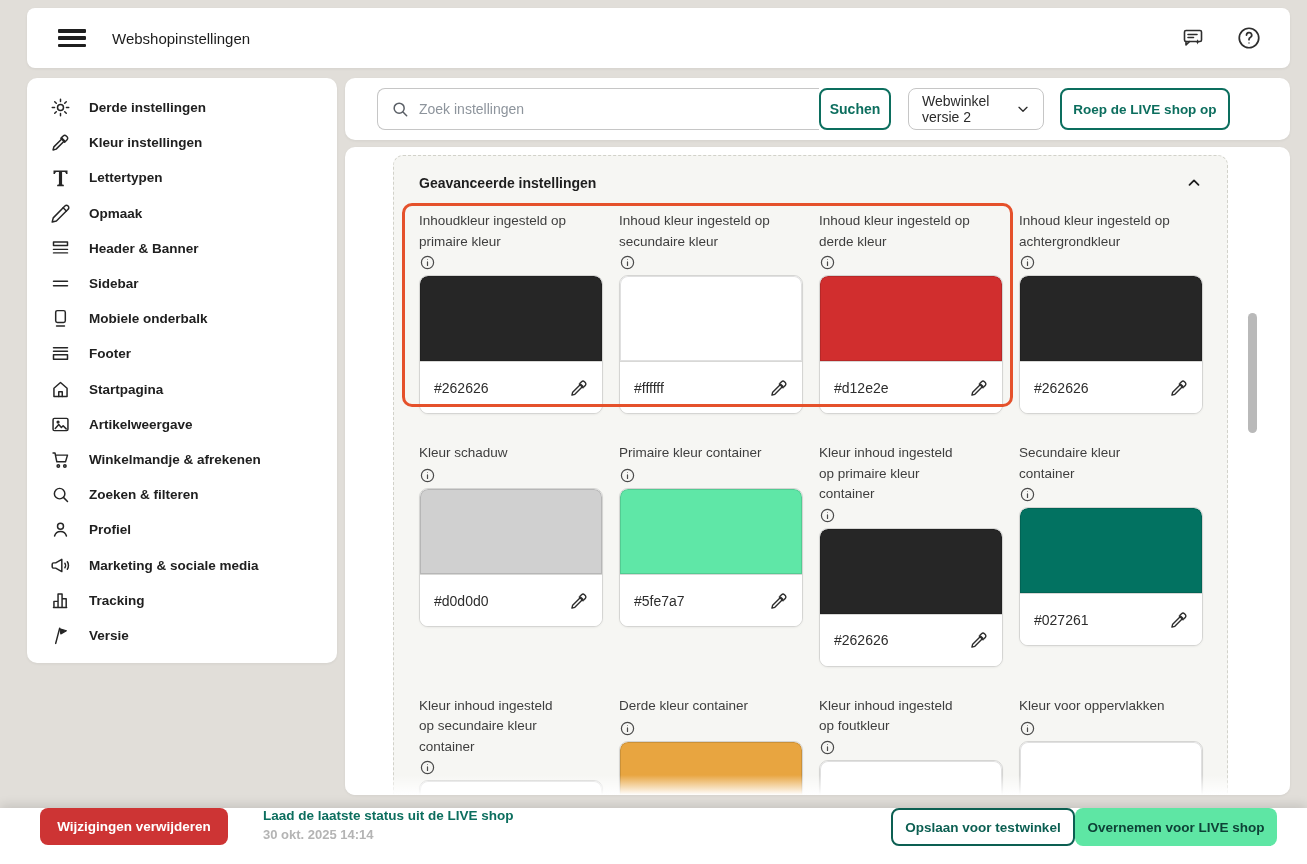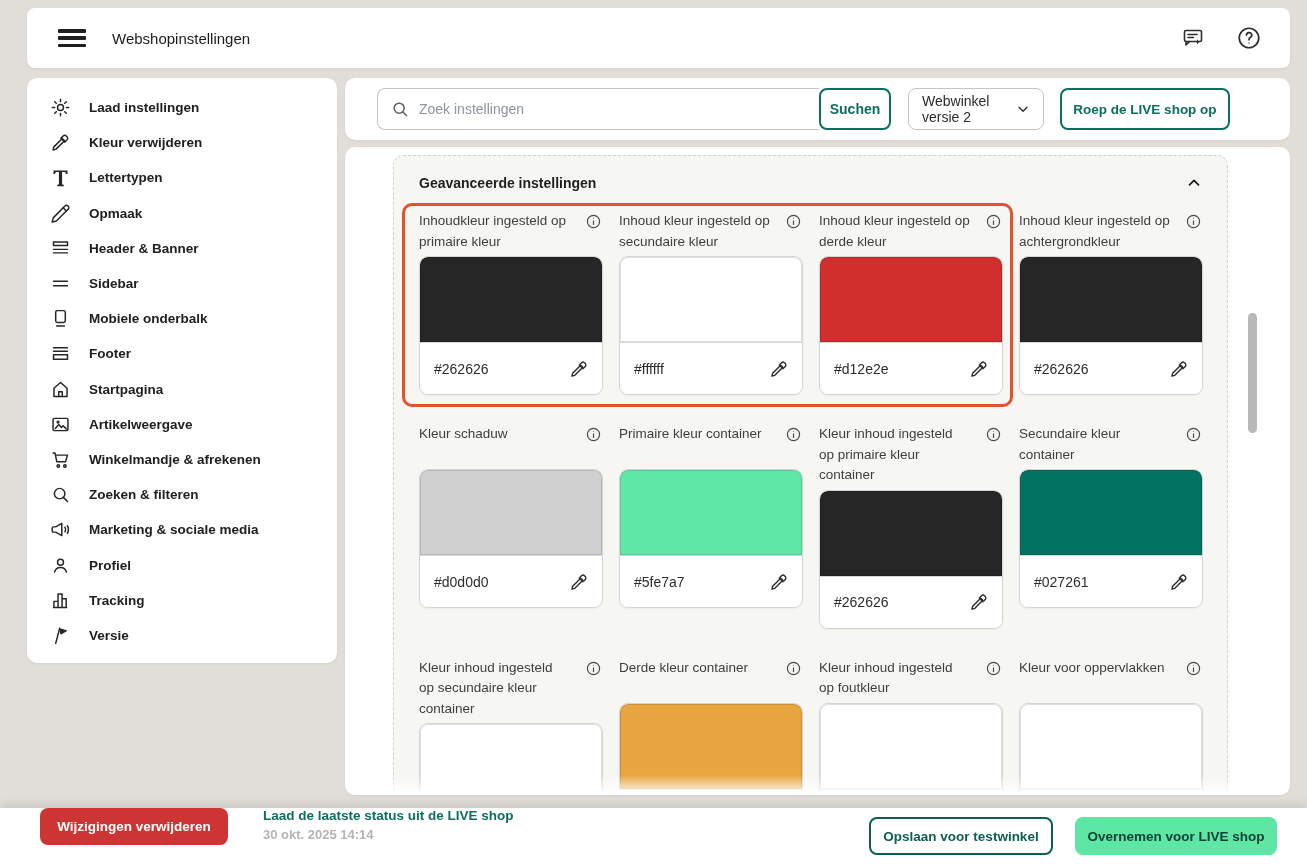--- a/index.html
+++ b/index.html
@@ -101,21 +101,21 @@
     column-gap:16px; row-gap:29px; z-index:1;
   }
   .highlight-box {
     position:absolute; left:8px; top:47px; width:611px; height:204px;
     border:3px solid #e5512b; border-radius:10px;
     pointer-events:none; z-index:2;
   }
   .card-group { width:184px; }
   .card-label {
     display:flex; justify-content:space-between; align-items:flex-start;
-    min-height:41px; margin-bottom:4px; padding-right:1px;
+    min-height:41px; margin-bottom:4px; padding-right:1px;flex-direction:column;
   }
   .card-label .lbl { font-size:13.5px; color:#3e3e3e; line-height:20.5px; width:152px; }
   .info-icon { color:#4a4a4a; margin-top:2px; cursor:pointer; }
   .swatch-card {
     background:#fff; border:1px solid #d5d5d3; border-radius:9px;
     overflow:hidden; box-shadow:0 1px 2px rgba(0,0,0,.05);
   }
   .swatch {
     height:86px; border-radius:8px 8px 0 0; cursor:pointer;
     box-shadow:inset 0 0 0 1px rgba(0,0,0,.12);
@@ -138,21 +138,21 @@
     background:#fff; box-shadow:0 -3px 10px rgba(0,0,0,.12);
     display:flex; align-items:flex-start; padding:0 30px 0 40px; z-index:10;
   }
   .btn-danger {
     width:188px; height:37px; background:#cd3434; border:none; border-radius:8px;
     color:#fff; font-weight:700; font-size:13.5px;
   }
   .status-block { margin-left:35px; line-height:1.25; }
   .status-link { font-size:13.5px; font-weight:700; color:#0c6e5e; cursor:pointer; }
   .status-time { font-size:13px; font-weight:600; color:#b4b4b4; margin-top:2px; }
-  .footer-right { margin-left:auto; display:flex; gap:22px; align-items:center;margin-top:9px; }
+  .footer-right { margin-left:auto; display:flex; align-items:center; }
   .btn-outline {
     width:184px; height:38px; background:#fff; border:2px solid #0c5f52; border-radius:8px;
     color:#0c5f52; font-weight:700; font-size:13.5px;
   }
   .btn-primary {
     width:202px; height:38px; background:#5ee6a4; border:none; border-radius:8px;
     color:#0e4237; font-weight:700; font-size:13.5px;
   }
 </style>
 </head>
@@ -189,32 +189,32 @@
 </header>
 
 <nav class="sidebar" id="sidebar-list">
   <div class="side-item">
     <span class="s-icon">
         <svg width="21" height="21" viewBox="0 0 24 24" fill="none" stroke="currentColor" stroke-width="1.7" stroke-linecap="round" stroke-linejoin="round">
           <circle cx="12" cy="12" r="3.4"></circle>
           <path d="M12 2.6v2.6M12 18.8v2.6M2.6 12h2.6M18.8 12h2.6M5.4 5.4l1.8 1.8M16.8 16.8l1.8 1.8M18.6 5.4l-1.8 1.8M7.2 16.8l-1.8 1.8"></path>
         </svg>
       </span>
-    <span class="s-label">Laad instellingen</span>
+    <span class="s-label">Derde instellingen</span>
   </div>
 
   <div class="side-item">
     <span class="s-icon">
         <svg width="21" height="21" viewBox="0 0 24 24" fill="none" stroke="currentColor" stroke-width="1.7" stroke-linecap="round" stroke-linejoin="round">
           <path d="M3.5 20.5l.9-3.5L14 7.4l2.6 2.6L7 19.6l-3.5.9z"></path>
           <path d="M13.2 6.4l1.9-1.9c.95-.95 2.5-.95 3.45 0l.95.95c.95.95.95 2.5 0 3.45l-1.9 1.9"></path>
           <path d="M12.4 7.2l4.4 4.4"></path>
         </svg>
       </span>
-    <span class="s-label">Kleur verwijderen</span>
+    <span class="s-label">Kleur instellingen</span>
   </div>
 
   <div class="side-item">
     <span class="s-icon">
         <svg width="21" height="21" viewBox="0 0 24 24" fill="currentColor">
           <path d="M4 4h16v4h-1.6c-.3-1.7-.9-2.4-2.9-2.4h-1.7v13c0 1.3.4 1.7 2 1.8V22H8.2v-1.6c1.6-.1 2-.5 2-1.8v-13H8.5c-2 0-2.6.7-2.9 2.4H4V4z"></path>
         </svg>
       </span>
     <span class="s-label">Lettertypen</span>
   </div>
@@ -306,36 +306,36 @@
           <circle cx="11" cy="11" r="6"></circle>
           <path d="M15.6 15.6L20 20"></path>
         </svg>
       </span>
     <span class="s-label">Zoeken &amp; filteren</span>
   </div>
 
   <div class="side-item">
     <span class="s-icon">
         <svg width="21" height="21" viewBox="0 0 24 24" fill="none" stroke="currentColor" stroke-width="1.7" stroke-linecap="round" stroke-linejoin="round">
+          <circle cx="12" cy="8.2" r="3.4"></circle>
+          <path d="M5.2 19.5c.9-3.4 3.6-5.3 6.8-5.3s5.9 1.9 6.8 5.3"></path>
+        </svg>
+      </span>
+    <span class="s-label">Profiel</span>
+  </div>
+
+  <div class="side-item">
+    <span class="s-icon">
+        <svg width="21" height="21" viewBox="0 0 24 24" fill="none" stroke="currentColor" stroke-width="1.7" stroke-linecap="round" stroke-linejoin="round">
           <path d="M13.5 5v14l-7-4H4.2A1.7 1.7 0 0 1 2.5 13.3v-2.6A1.7 1.7 0 0 1 4.2 9h2.3l7-4z"></path>
           <path d="M17 9.5c1 1.2 1 3.8 0 5"></path>
           <path d="M19.8 7.8c1.7 2.1 1.7 6.3 0 8.4"></path>
         </svg>
       </span>
     <span class="s-label">Marketing &amp; sociale media</span>
-  </div>
-
-  <div class="side-item">
-    <span class="s-icon">
-        <svg width="21" height="21" viewBox="0 0 24 24" fill="none" stroke="currentColor" stroke-width="1.7" stroke-linecap="round" stroke-linejoin="round">
-          <circle cx="12" cy="8.2" r="3.4"></circle>
-          <path d="M5.2 19.5c.9-3.4 3.6-5.3 6.8-5.3s5.9 1.9 6.8 5.3"></path>
-        </svg>
-      </span>
-    <span class="s-label">Profiel</span>
   </div>
 
   <div class="side-item">
     <span class="s-icon">
         <svg width="21" height="21" viewBox="0 0 24 24" fill="none" stroke="currentColor" stroke-width="1.7" stroke-linecap="round" stroke-linejoin="round">
           <path d="M4.5 20v-7h4.7v7M9.2 20V4.5h4.6V20M13.8 20v-10h4.7v10M4 20h15"></path>
         </svg>
       </span>
     <span class="s-label">Tracking</span>
   </div>

